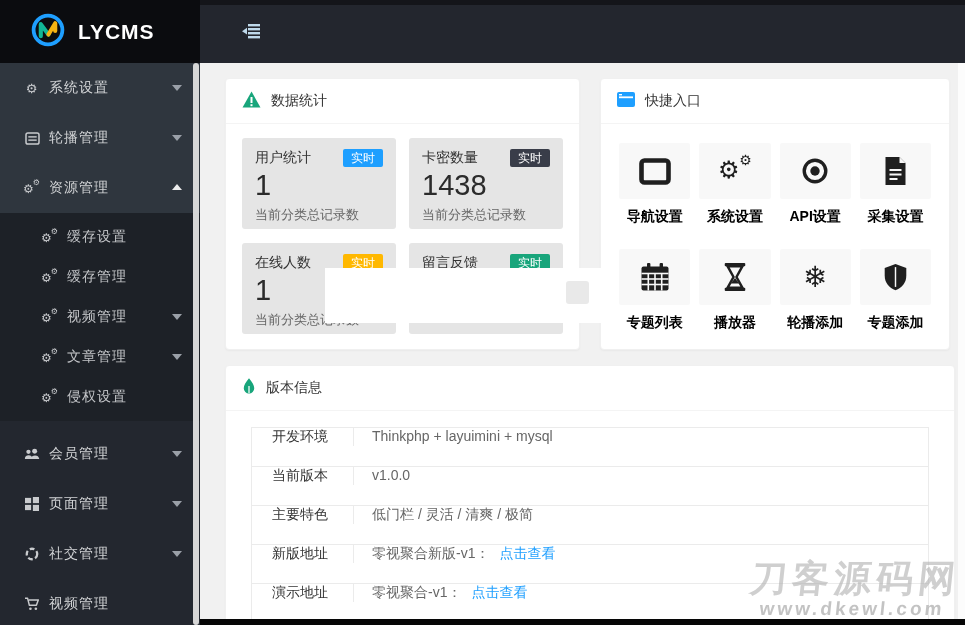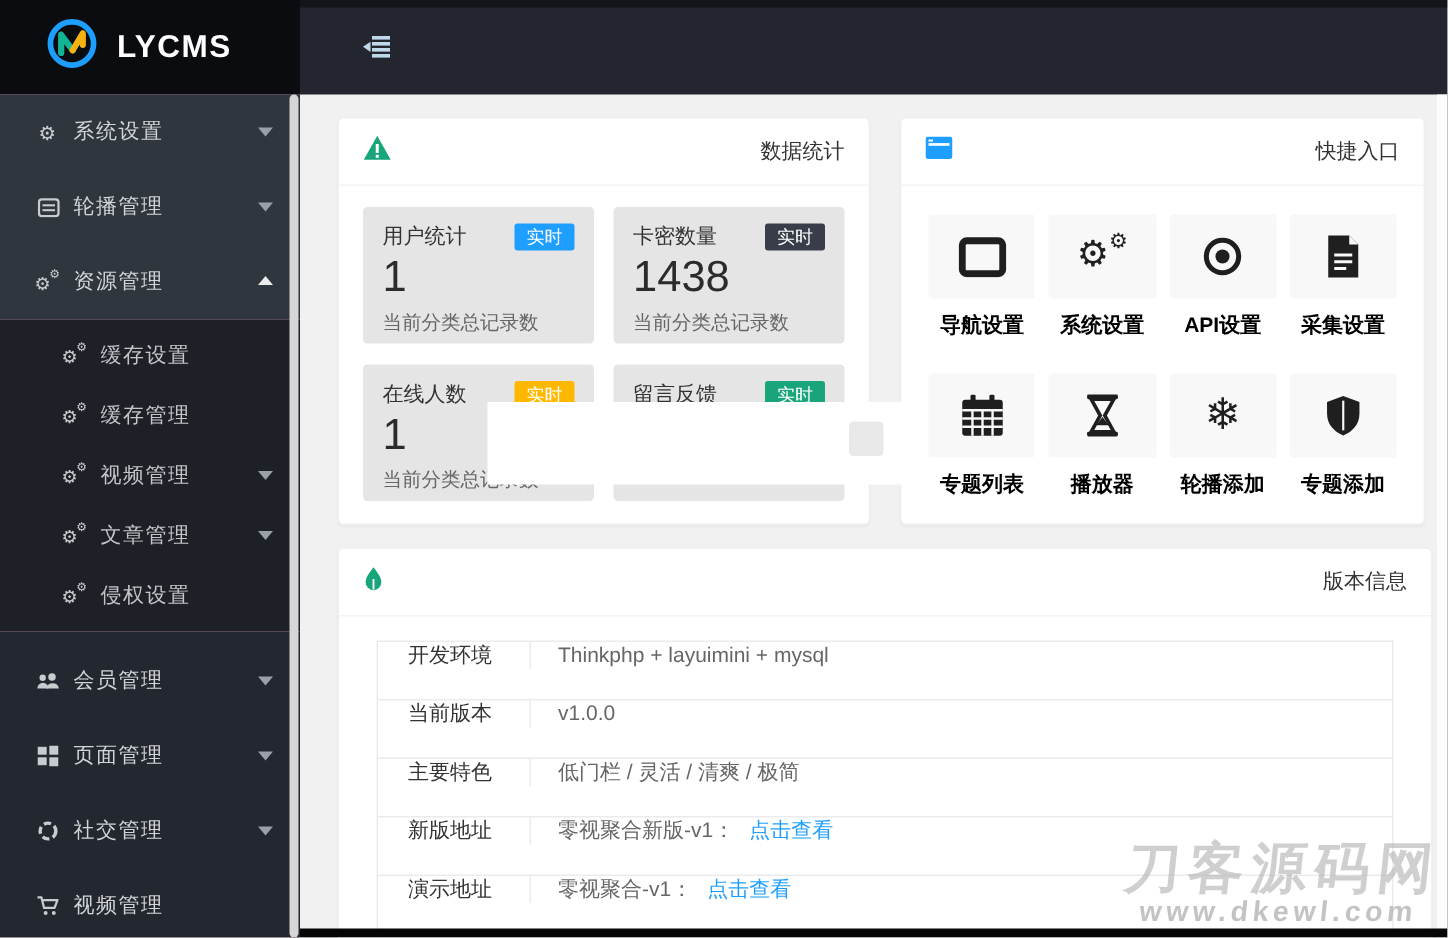--- a/index.html
+++ b/index.html
@@ -1,21 +1,21 @@
 <!DOCTYPE html>
 <html><head>
 <meta charset="utf-8">
 <style>
   * { margin:0; padding:0; box-sizing:border-box; }
   html,body { background:#888; }
   body { font-family:"Liberation Sans","DejaVu Sans",sans-serif; }
   .app { position:relative; width:965px; height:625px; overflow:hidden; background:#F1F1F1; margin:0 auto; }
 
   
-  .sidebar { position:absolute; left:0; top:0; width:200px; height:625px; background:#f9a8d4; z-index:3; }
+  .sidebar { position:absolute; left:0; top:0; width:200px; height:625px; background:#d946ef; z-index:3; }
   .logo { height:63px; background:#0B0C0F; display:flex; align-items:center; padding-left:30px; }
   .logo-text { color:#fff; font-size:21px; font-weight:bold; letter-spacing:1px; margin-left:12px; }
   .sec-top { background:#2F363E; }
   .sec-sub { background:#1D2127; padding:4px 0; }
   .sec-low { background:#23272F; padding-top:8px; }
   .menu-item { position:relative; height:50px; display:flex; align-items:center; padding-left:22px; color:#D2D4D6; font-size:14px; letter-spacing:1px; cursor:pointer; }
   .sec-sub .menu-item { height:40px; padding-left:40px; color:#C3C5C8; }
   .mi-icon { width:20px; display:inline-flex; justify-content:center; margin-right:7px; color:#C9CBCE; font-size:13px; }
   .mi-icon svg { display:block; }
   .chev { position:absolute; right:18px; top:50%; margin-top:-3px; width:0; height:0; border-left:5px solid transparent; border-right:5px solid transparent; }
@@ -24,21 +24,21 @@
   .side-scrollbar { position:absolute; right:1px; top:63px; width:6px; height:562px; background:#D6D6D6; border-radius:3px; }
 
   
   .topbar { position:absolute; left:200px; top:0; width:765px; height:63px; background:#23262E; z-index:2; }
   .topbar-topstrip { position:absolute; left:0; top:0; width:100%; height:5px; background:#14151A; }
   .toggle-btn { position:absolute; left:42px; top:23px; width:20px; height:18px; cursor:pointer; }
 
   
   .main { position:absolute; left:200px; top:63px; width:765px; height:562px; background:#F1F1F1; }
   .panel { position:absolute; background:#fff; border:1px solid #F0F0F0; border-radius:4px; box-shadow:0 1px 2px rgba(0,0,0,.04); }
-  .panel-header { height:45px; display:flex; align-items:center; padding:0 16px; border-bottom:1px solid #F4F4F4;justify-content:space-between; }
+  .panel-header { height:45px; display:flex; align-items:center; padding:0 16px; border-bottom:1px solid #F4F4F4; }
   .panel-title { font-size:14px; color:#333; margin-left:10px; }
 
   .panel-stats { left:25px; top:15px; width:355px; height:272px; }
   .cards { display:grid; grid-template-columns:1fr 1fr; gap:14px 13px; padding:14px 16px; }
   .stat-card { background:#e5e5e5; border-radius:3px; height:91px; padding:11px 13px 0; position:relative; }
   .stat-card-top { display:flex; justify-content:space-between; align-items:flex-start; }
   .stat-title { font-size:14px; color:#333; }
   .badge { color:#fff; font-size:12px; line-height:18px; padding:0 8px; border-radius:2px; }
   .stat-value { font-size:29px; color:#2b2b2b; line-height:1.2; margin-top:1px; font-weight:400; }
   .stat-sub { font-size:13px; color:#666; margin-top:3px; }

